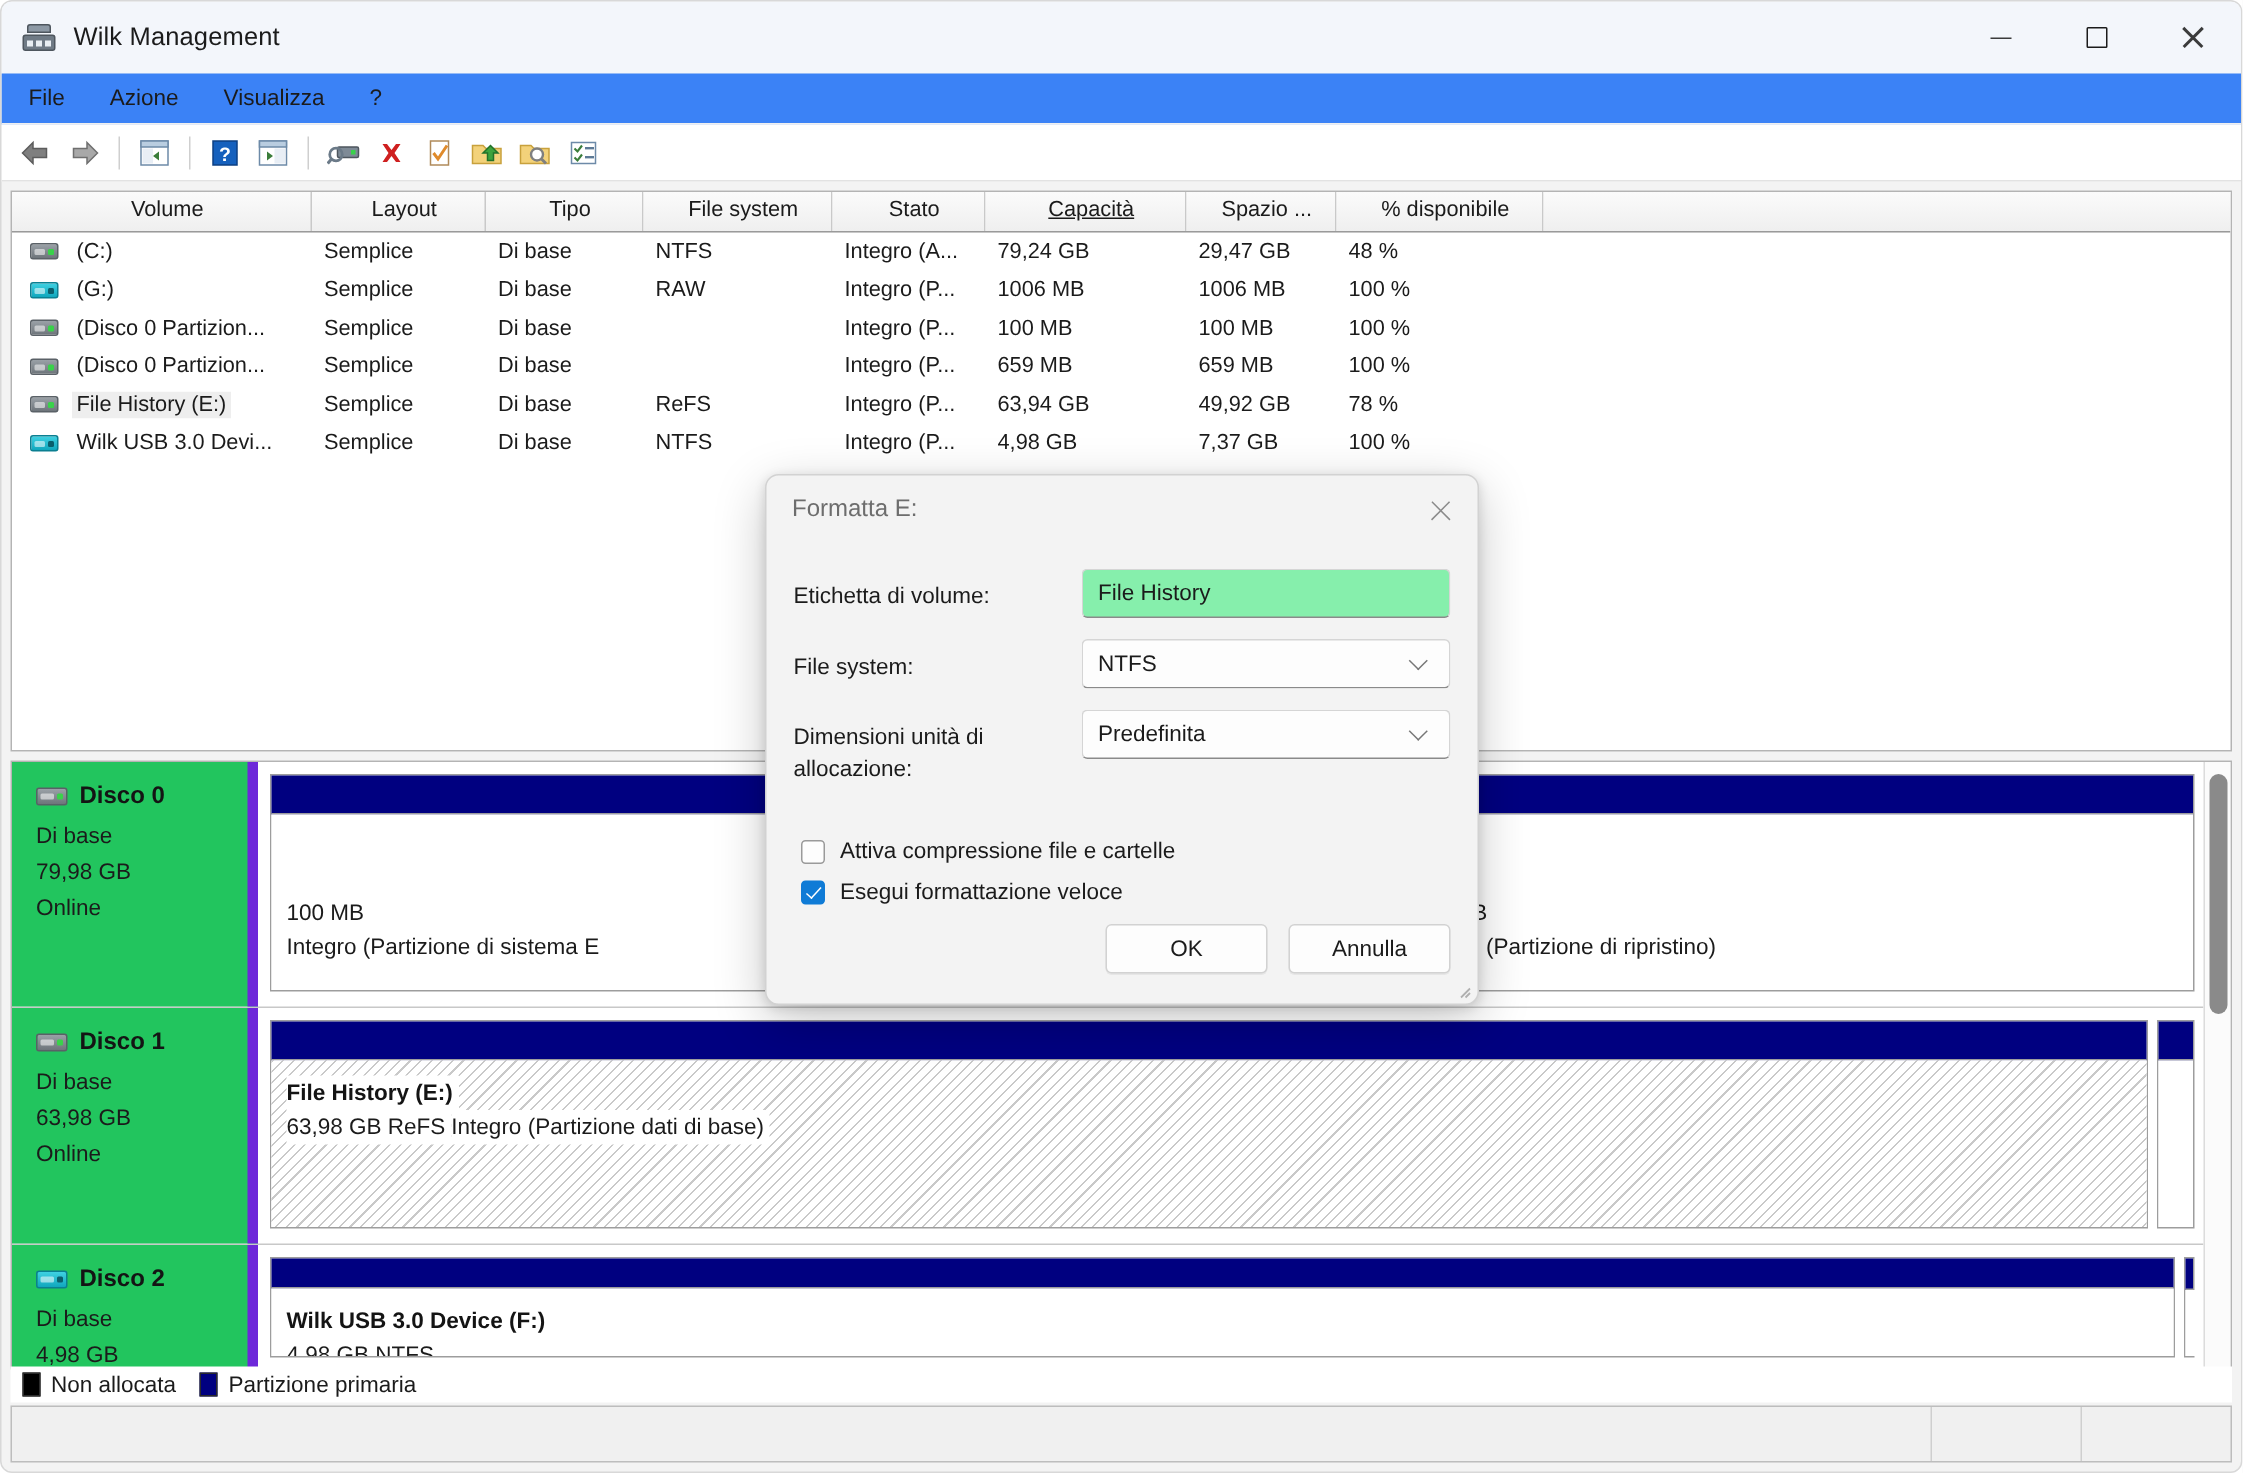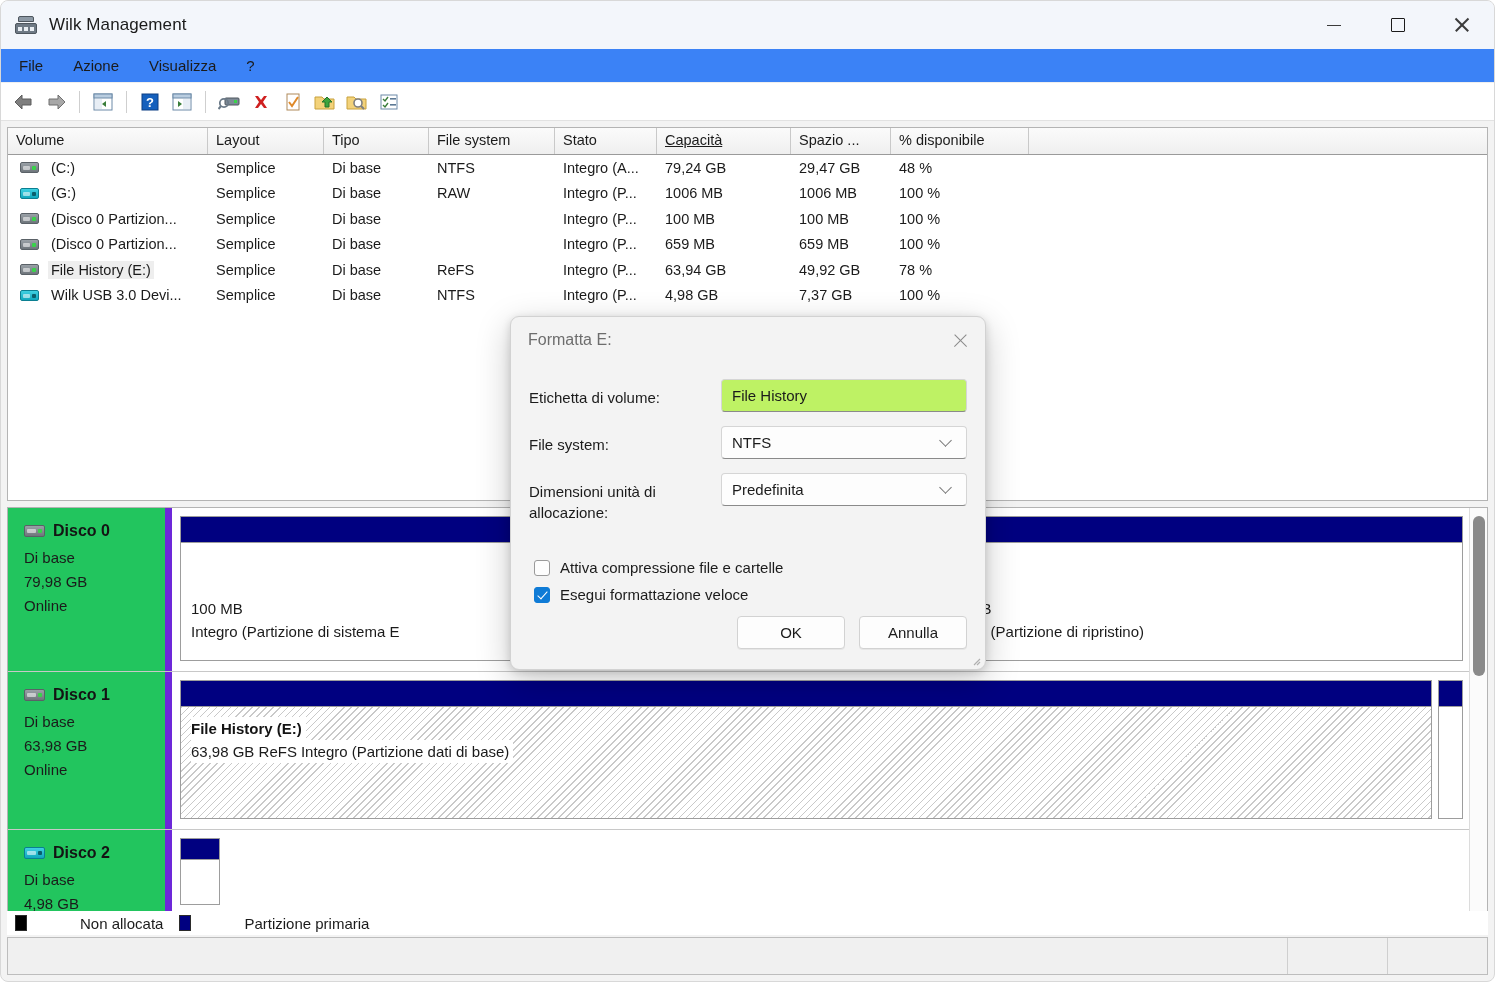--- a/index.html
+++ b/index.html
@@ -96,20 +96,21 @@
     position: absolute; left: 6px; top: 126px; right: 6px; height: 374px;
     background: #ffffff;
     border: 1px solid #b4b4b4;
     overflow: hidden;
   }
   .list-header {
     display: flex; height: 27px;
     background: #f0f0f0;
     border-bottom: 1px solid #9a9a9a;
     box-shadow: inset 0 1px 0 #ffffff;
+    text-align: center;
   }
   .hcell {
     font-size: 14.5px; color: #1b1b1b;
     padding: 4px 0 0 8px;
     border-right: 1px solid #c9c9c9;
     white-space: nowrap; overflow: hidden;
     background: linear-gradient(#fbfbfb, #efefef);
   }
   .hcell:last-child { border-right: none; flex: 1 1 auto; }
   .rows { }
@@ -197,21 +198,21 @@
   }
 
   
   .legend {
     position: absolute; left: 6px; right: 6px; bottom: 46px; height: 24px;
     display: flex; align-items: center; background: #ffffff;
     padding-left: 8px;
   }
   .lg-item { display: flex; align-items: center; margin-right: 16px; }
   .lg-swatch { width: 12px; height: 16px; margin-right: 7px; border: 1px solid #2b2b2b; }
-  .lg-text { font-size: 15px; color: #1b1b1b; margin-left: 46px; }
+  .lg-text { font-size: 15px; color: #1b1b1b; }
 
   
   .statusbar {
     position: absolute; left: 6px; right: 6px; bottom: 6px; height: 38px;
     background: #f0f0f0; border: 1px solid #bdbdbd;
     display: flex; align-items: stretch;
   }
   .sb-main { flex: 1 1 auto; }
   .sb-cell { width: 100px; border-left: 1px solid #cfcfcf; }
 
@@ -245,21 +246,21 @@
   .dlg-close .x:after  { transform: rotate(-45deg); }
 
   .dlg-body { padding: 16px 18px 0 18px; position: relative; }
   .frow { display: flex; align-items: flex-start; margin-bottom: 14px; gap: 12px; }
   .flabel {
     width: 180px; flex: 0 0 180px;
     font-size: 15px; color: #1b1b1b; line-height: 21px; padding-top: 8px;
   }
   .fctl { flex: 1 1 auto; position: relative; }
   .tbox {
-    height: 33px; background: #bef264;
+    height: 33px; background: #86efac;
     border: 1px solid #d5d5d5; border-bottom: 1.6px solid #8a8a8a;
     border-radius: 4px;
     font-size: 15px; color: #1b1b1b;
     display: flex; align-items: center; padding-left: 10px;
   }
   .cbox {
     height: 33px; background: #fdfdfd;
     border: 1px solid #d5d5d5; border-bottom: 1.6px solid #8a8a8a;
     border-radius: 4px;
     font-size: 15px; color: #1b1b1b;
@@ -606,20 +607,29 @@
               <div class="drv usb">
                 <div class="slot"></div>
                 <div class="led"></div>
               </div>
               <span class="dname">Disco 2</span>
             </div>
             <div class="disk-line">Di base</div>
             <div class="disk-line">4,98 GB</div>
           </div>
           <div class="parts">
+            <div class="part" style="flex: 7.6 1 0px;">
+              <div class="cap" style="background: rgb(0, 0, 128);"></div>
+              <div class="pbody">
+                <div class="ptitle">Wilk USB 3.0 Device  (F:)</div>
+                <div class="pmid tight">
+                  <div class="pline">4,98 GB NTFS</div>
+                </div>
+              </div>
+            </div>
             <div class="part" style="flex: 0.03 1 0px;">
               <div class="cap" style="background: rgb(0, 0, 128);"></div>
               <div class="pbody">
                 <div class="pmid"></div>
               </div>
             </div>
           </div>
         </div>
       </div>
     <div class="vscroll">

